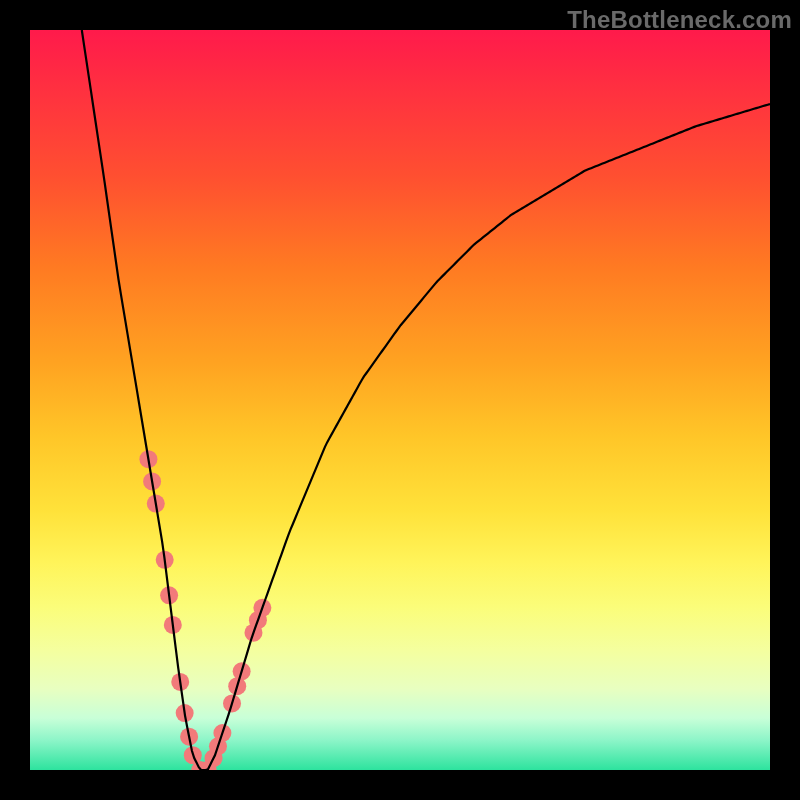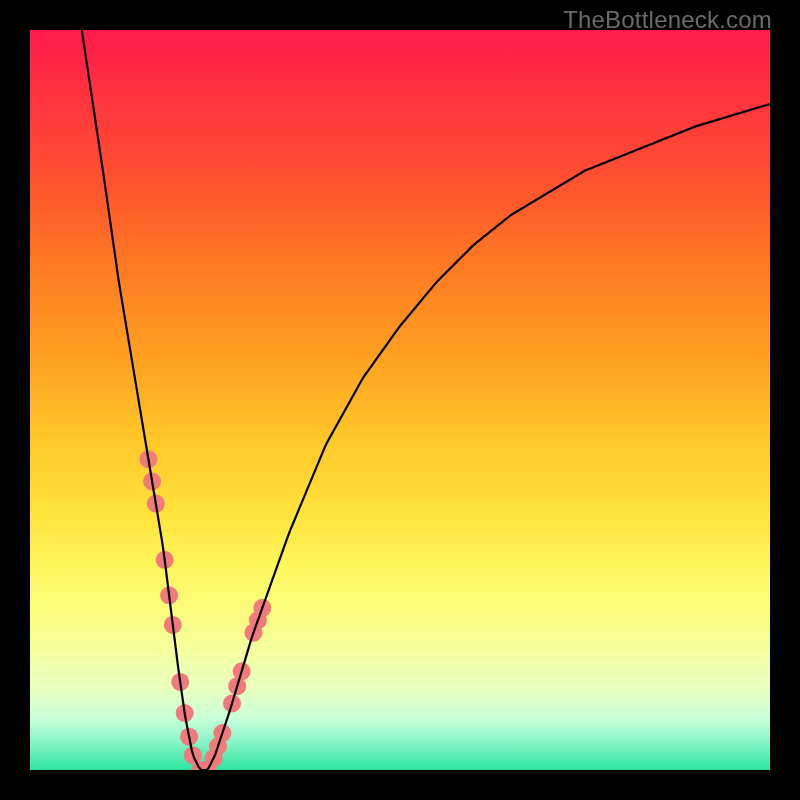--- a/index.html
+++ b/index.html
@@ -38,23 +38,23 @@
       #f4ffa0 84%,
       #e8ffc0 89%,
       #c8ffd8 93%,
       #8cf5c8 96%,
       #2de39e 100%
     );
   }
   .watermark {
     position: absolute;
     top: 6px;
-    right: 28px;
+    right: 8px;
     font-size: 24px;
-    font-weight: 400;
+    font-weight: 700;
     color: #6a6a6a;
     letter-spacing: 0.2px;
   }
   svg.overlay {
     position: absolute;
     left: 0;
     top: 0;
   }
 </style>
 </head>

